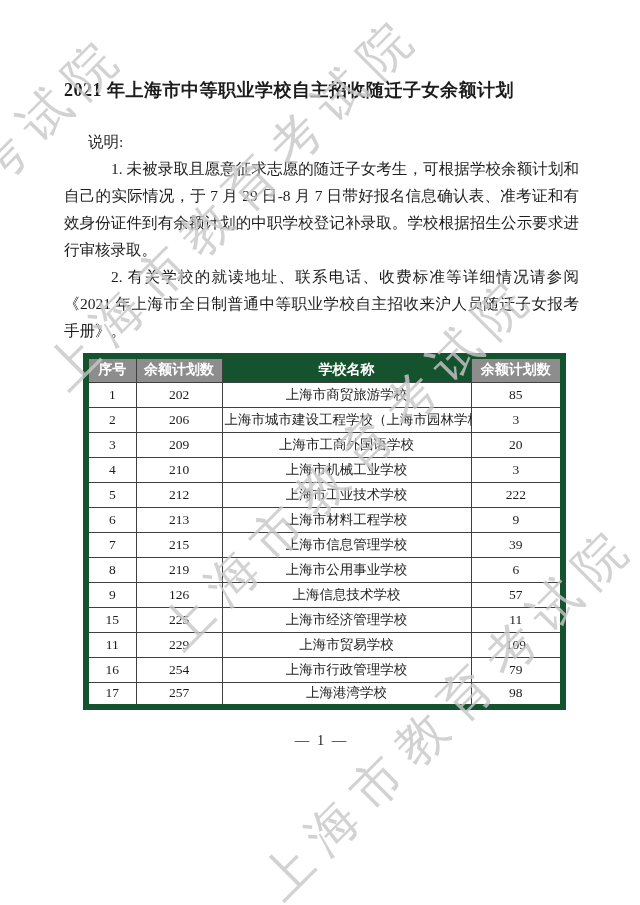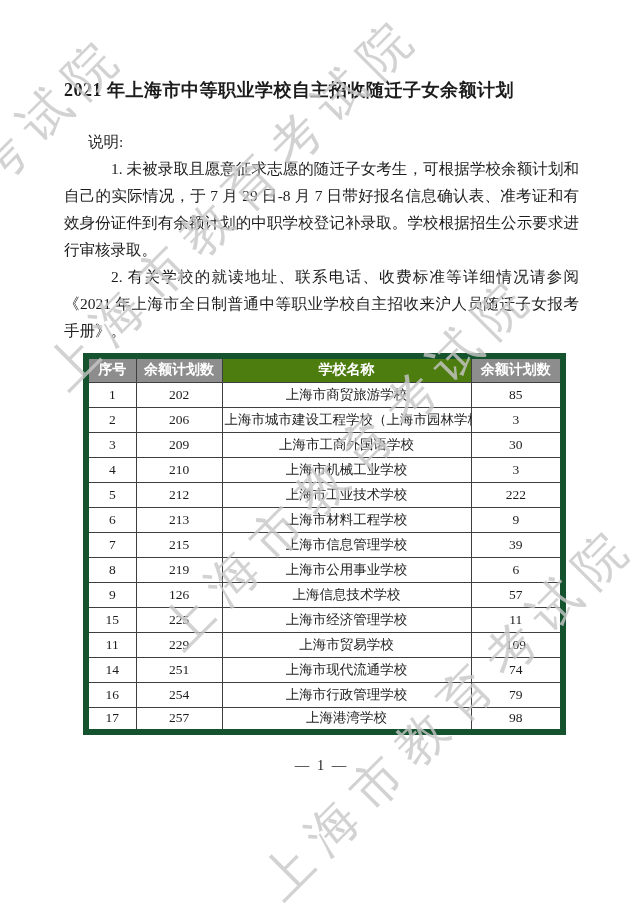--- a/index.html
+++ b/index.html
@@ -114,42 +114,42 @@
       <colgroup>
         <col class="c-no">
         <col class="c-code">
         <col class="c-name">
         <col class="c-quota">
       </colgroup>
       <thead>
         <tr>
           <th style="background: rgb(141, 141, 141); color: rgb(255, 255, 255);">序号</th>
           <th style="background: rgb(141, 141, 141); color: rgb(255, 255, 255);">余额计划数</th>
-          <th style="background: #4d7c0f; color: rgb(255, 255, 255);">学校名称</th>
+          <th style="background: #14532d; color: rgb(255, 255, 255);">学校名称</th>
           <th style="background: rgb(141, 141, 141); color: rgb(255, 255, 255);">余额计划数</th>
         </tr>
       </thead>
       <tbody>
           <tr>
             <td>1</td>
             <td>202</td>
             <td>上海市商贸旅游学校</td>
             <td>85</td>
           </tr>
           <tr>
             <td>2</td>
             <td>206</td>
             <td>上海市城市建设工程学校（上海市园林学校）</td>
             <td>3</td>
           </tr>
           <tr>
             <td>3</td>
             <td>209</td>
             <td>上海市工商外国语学校</td>
-            <td>30</td>
+            <td>20</td>
           </tr>
           <tr>
             <td>4</td>
             <td>210</td>
             <td>上海市机械工业学校</td>
             <td>3</td>
           </tr>
           <tr>
             <td>5</td>
             <td>212</td>
@@ -186,26 +186,20 @@
             <td>上海市经济管理学校</td>
             <td>11</td>
           </tr>
           <tr>
             <td>11</td>
             <td>229</td>
             <td>上海市贸易学校</td>
             <td>109</td>
           </tr>
           <tr>
-            <td>14</td>
-            <td>251</td>
-            <td>上海市现代流通学校</td>
-            <td>74</td>
-          </tr>
-          <tr>
             <td>16</td>
             <td>254</td>
             <td>上海市行政管理学校</td>
             <td>79</td>
           </tr>
           <tr>
             <td>17</td>
             <td>257</td>
             <td>上海港湾学校</td>
             <td>98</td>

